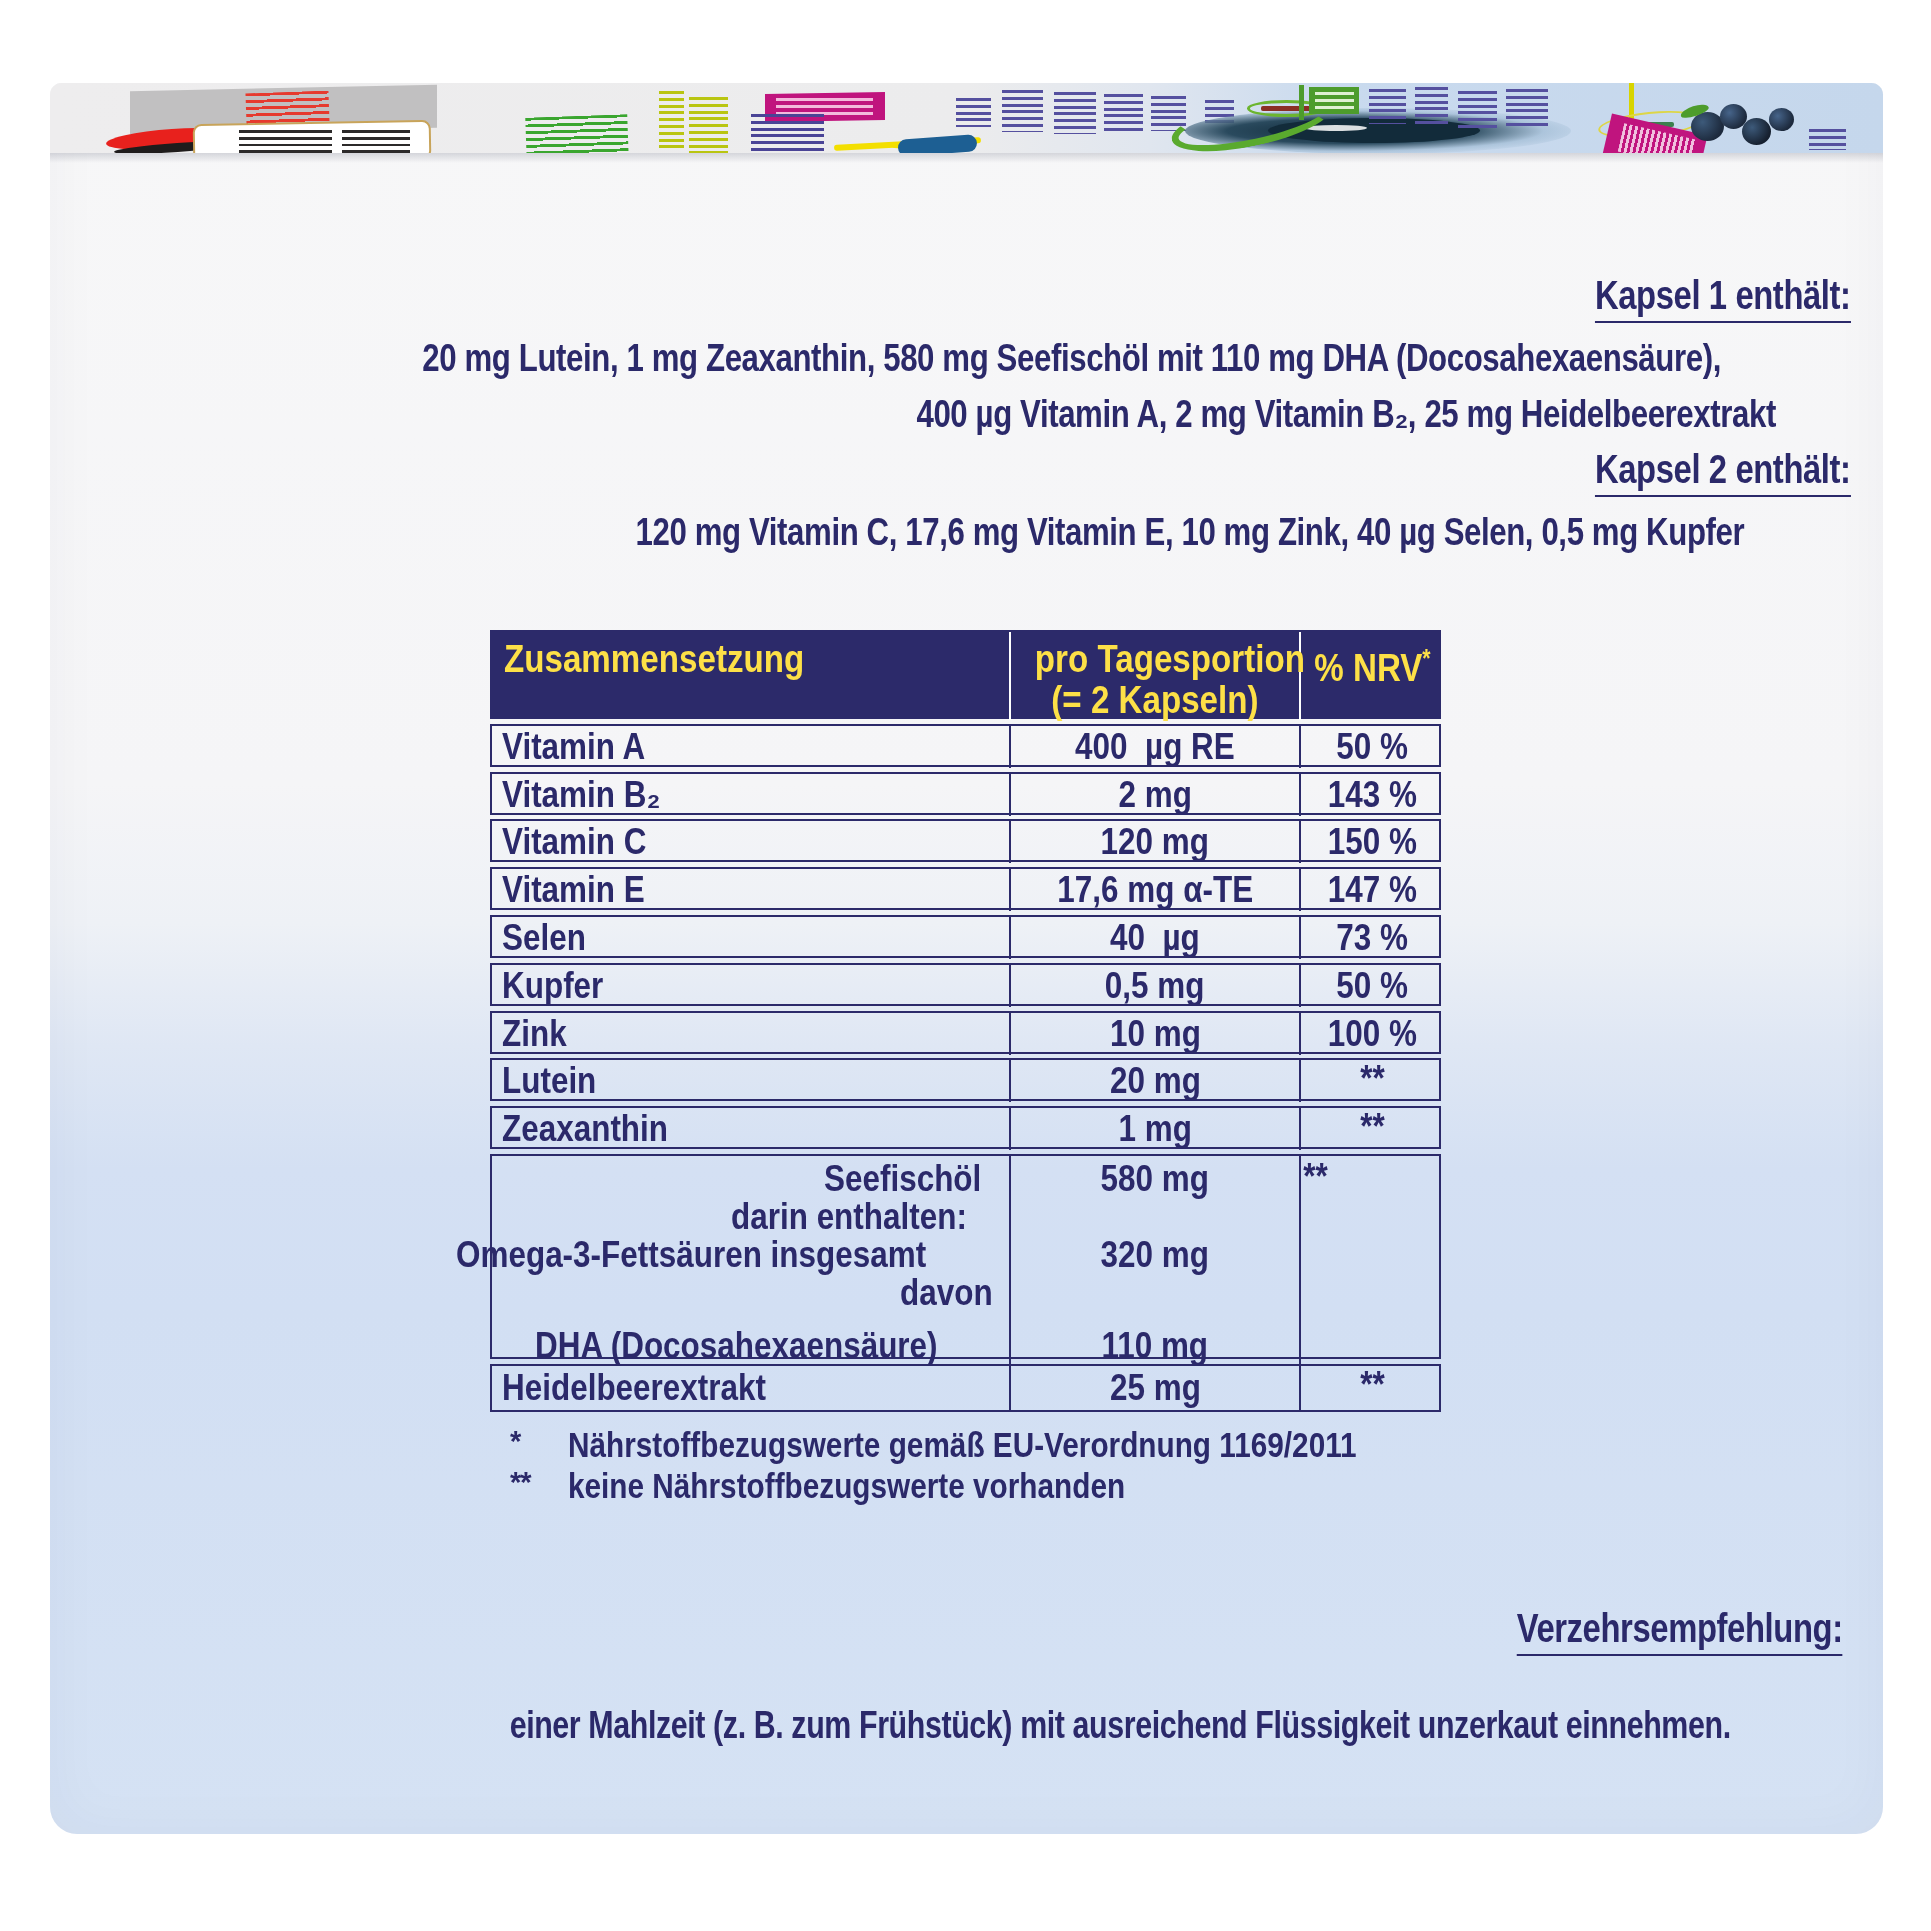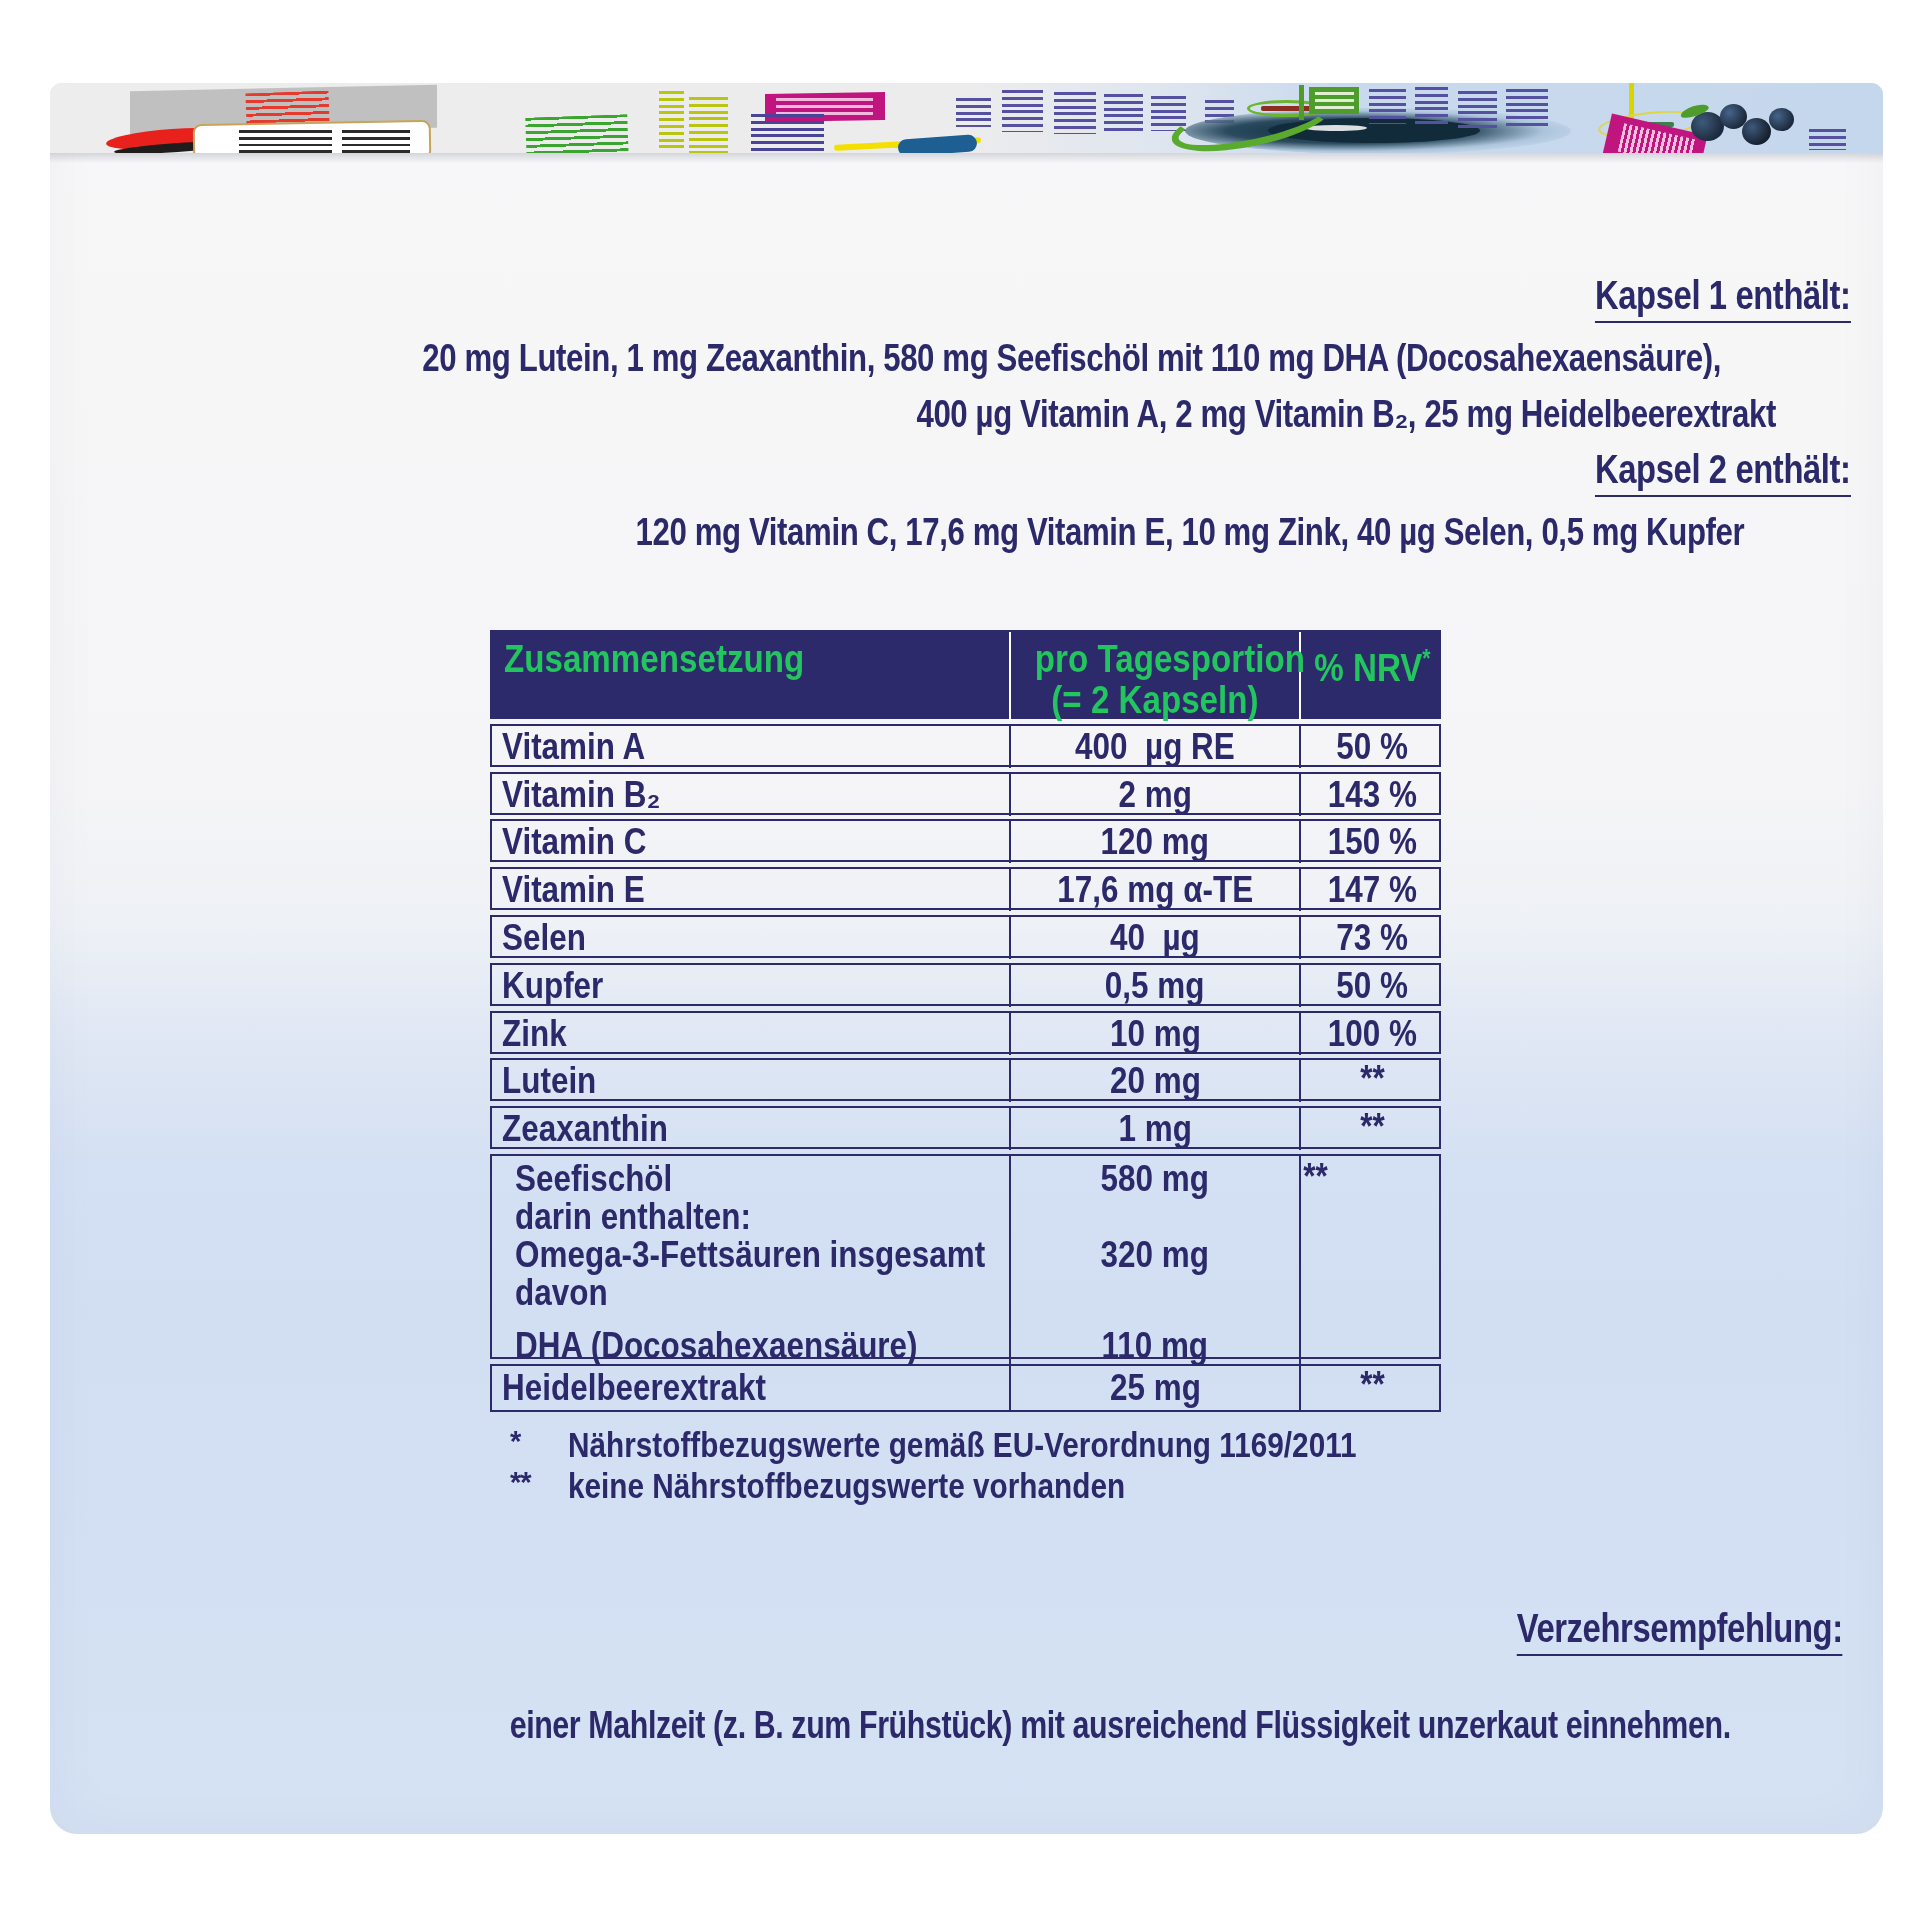--- a/index.html
+++ b/index.html
@@ -21,36 +21,36 @@
   .scrib-v{background:repeating-linear-gradient(90deg,var(--c) 0 2.9px,transparent 2.9px 5.8px);}
   
   .tblock{position:absolute;left:50px;width:1833px;text-align:right;font-weight:700;letter-spacing:-0.5px;}
   .cx{display:inline-block;transform:scaleX(0.8);transform-origin:center center;white-space:nowrap;}
   .cxl{display:inline-block;transform:scaleX(0.85);transform-origin:left center;white-space:nowrap;}
   .cxc{display:inline-block;transform:scaleX(0.85);transform-origin:center center;white-space:pre;}
   .uline{border-bottom:2.9px solid #2b296a;padding-bottom:2.9px;}
   .para{font-size:39px;line-height:56px;}
   
   .ntable{position:absolute;left:490px;top:630px;width:951px;}
-  .thead{display:grid;grid-template-columns:517px 290px 145px;background:#2c2a6a;color:#22c55e;
+  .thead{display:grid;grid-template-columns:517px 290px 145px;background:#2c2a6a;color:#fde047;
          height:89px;border:2.9px solid #2c2a6a;box-sizing:border-box;margin-bottom:4.8px;}
   .thead .hc{padding-top:5.8px;font-size:39px;font-weight:700;line-height:41px;}
   .thead .hc1{padding-left:11.6px;text-align:left;}
   .thead .hc2{text-align:center;border-left:2.9px solid #fff;}
   .thead .hc3{text-align:center;border-left:2.9px solid #fff;}
   .trow{display:grid;grid-template-columns:517px 290px 145px;border:2.9px solid #2c2a6a;
         box-sizing:border-box;height:43px;margin-bottom:4.8px;font-size:37px;font-weight:700;}
   .trow .c1{padding-left:9.7px;display:flex;align-items:center;text-align:left;}
   .trow .c2{display:flex;align-items:center;justify-content:center;border-left:2.9px solid #2c2a6a;}
   .trow .c3{display:flex;align-items:center;justify-content:center;border-left:2.9px solid #2c2a6a;}
   .trow .c3.stars,.fishrow .c3{align-items:flex-start;padding-top:1.9px;line-height:33px;}
   .fishrow{display:grid;grid-template-columns:517px 290px 145px;border:2.9px solid #2c2a6a;
         box-sizing:border-box;height:205px;margin-bottom:4.8px;font-size:37px;font-weight:700;}
   .fishrow .fc{display:flex;flex-direction:column;padding-top:3.9px;}
-  .fishrow .fc1{padding-left:23px;text-align:left;}
+  .fishrow .fc1{padding-left:23px;text-align:left;align-items:flex-end;}
   .fishrow .fc2{border-left:2.9px solid #2c2a6a;text-align:center;}
   .fishrow .fc3{border-left:2.9px solid #2c2a6a;text-align:center;}
   .fline{height:38px;line-height:38px;}
   .fgap{height:15.4px;}
   .lastrow{height:48px;}
   
   .footnotes{position:absolute;left:510px;top:1425px;font-size:35px;font-weight:700;}
   .fnrow{display:flex;align-items:flex-start;height:41px;}
   .fnmark{width:58px;font-size:29px;line-height:29px;padding-top:1.9px;letter-spacing:-1px;}
   .fntext{line-height:39px;}

